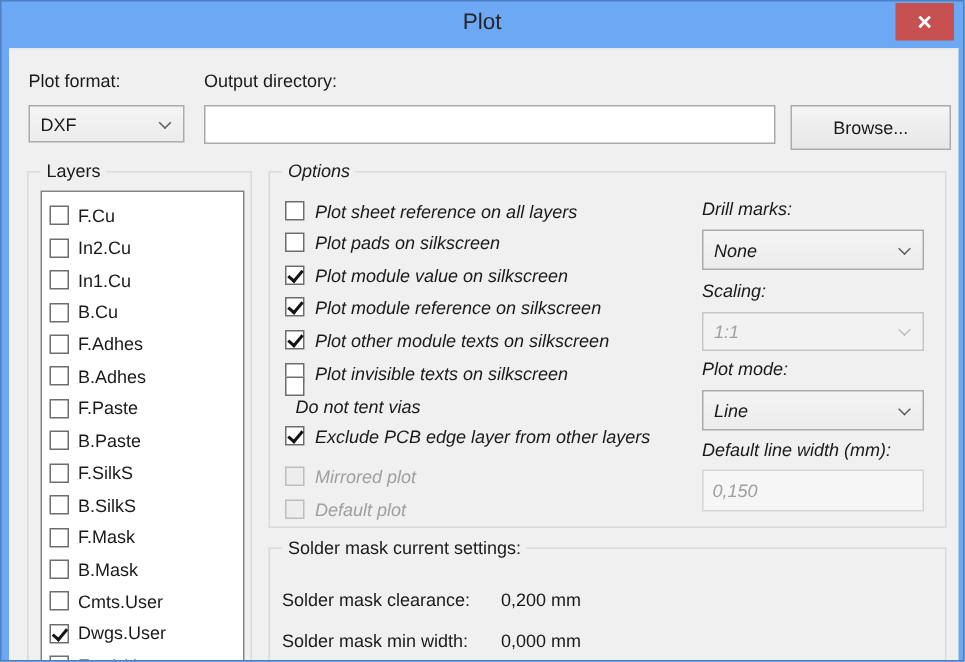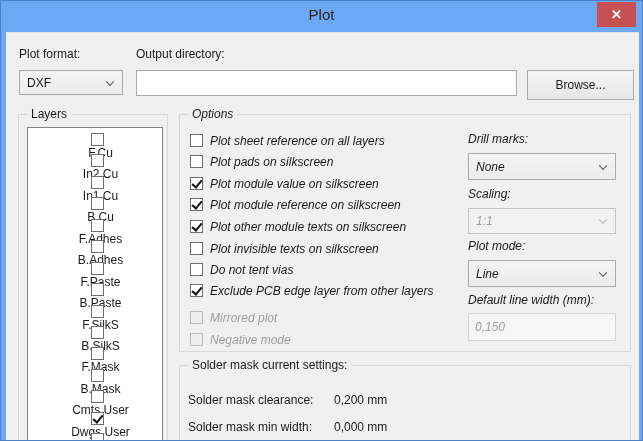--- a/index.html
+++ b/index.html
@@ -36,21 +36,21 @@
   .btn{position:absolute; background:linear-gradient(#f4f4f4,#e7e7e7);
     border:1px solid #ababab; font-size:12px; color:var(--text);
     display:flex; align-items:center; justify-content:center; cursor:default;}
   
   .group{position:absolute; border:1px solid var(--group-border);}
   .group>.glabel{position:absolute; top:-8px; left:8px; background:var(--bg);
     padding:0 4px; font-size:12px; color:var(--text); white-space:nowrap;}
   
   .listbox{position:absolute; left:8px; top:12px; width:136px; height:340px;
     background:#fff; border:1px solid #828282; padding-top:5px; overflow:hidden;}
-  .layer-item{height:21.45px; display:flex; align-items:center; padding-left:5px;flex-direction:column;}
+  .layer-item{height:21.45px; display:flex; align-items:center; padding-left:5px;}
   .cb{position:relative; width:13px; height:13px; background:#fff;
     border:1px solid #6e6e6e; flex:0 0 13px;}
   .cb.checked::after{content:''; position:absolute; left:3px; top:0px; width:4px;
     height:8px; border:solid #141414; border-width:0 2px 2px 0; transform:rotate(40deg);}
   .cb.disabled{border-color:#bdbdbd; background:#ededed;}
   .layer-item .ltext{font-size:12px; color:var(--text); margin-left:6px; white-space:nowrap;}
   
   .opt-row{position:absolute; display:flex; align-items:flex-start;}
   .opt-row .cb{margin-top:0;}
   .opt-row .otext{font-size:12px; color:var(--text); margin-left:7px;
@@ -171,35 +171,35 @@
             <span class="otext">Plot module reference on silkscreen</span>
           </div>
           <div class="opt-row" style="left: 10px; top: 105px;">
             <span class="cb checked"></span>
             <span class="otext">Plot other module texts on silkscreen</span>
           </div>
           <div class="opt-row" style="left: 10px; top: 127px;">
             <span class="cb"></span>
             <span class="otext">Plot invisible texts on silkscreen</span>
           </div>
-          <div class="opt-row" style="left: 10px; top: 148px;">
+          <div class="opt-row" style="left: 10px; top: 136px; flex-direction: column;">
             <span class="cb"></span>
             <span class="otext">Do not tent vias</span>
           </div>
           <div class="opt-row" style="left: 10px; top: 169px;">
             <span class="cb checked"></span>
             <span class="otext">Exclude PCB edge layer from other layers</span>
           </div>
           <div class="opt-row disabled" style="left: 10px; top: 196px;">
             <span class="cb disabled"></span>
             <span class="otext">Mirrored plot</span>
           </div>
           <div class="opt-row disabled" style="left: 10px; top: 218px;">
             <span class="cb disabled"></span>
-            <span class="otext">Negative mode</span>
+            <span class="otext">Default plot</span>
           </div>
         </div>
 
       <div class="lbl" style="left:288px; top:17px;">Drill marks:</div>
       <div class="combo" style="left:288px; top:38px; width:148px; height:27px;">
         <span class="val">None</span>
         <span class="chev"></span>
       </div>
 
       <div class="lbl" style="left:288px; top:72px;">Scaling:</div>

